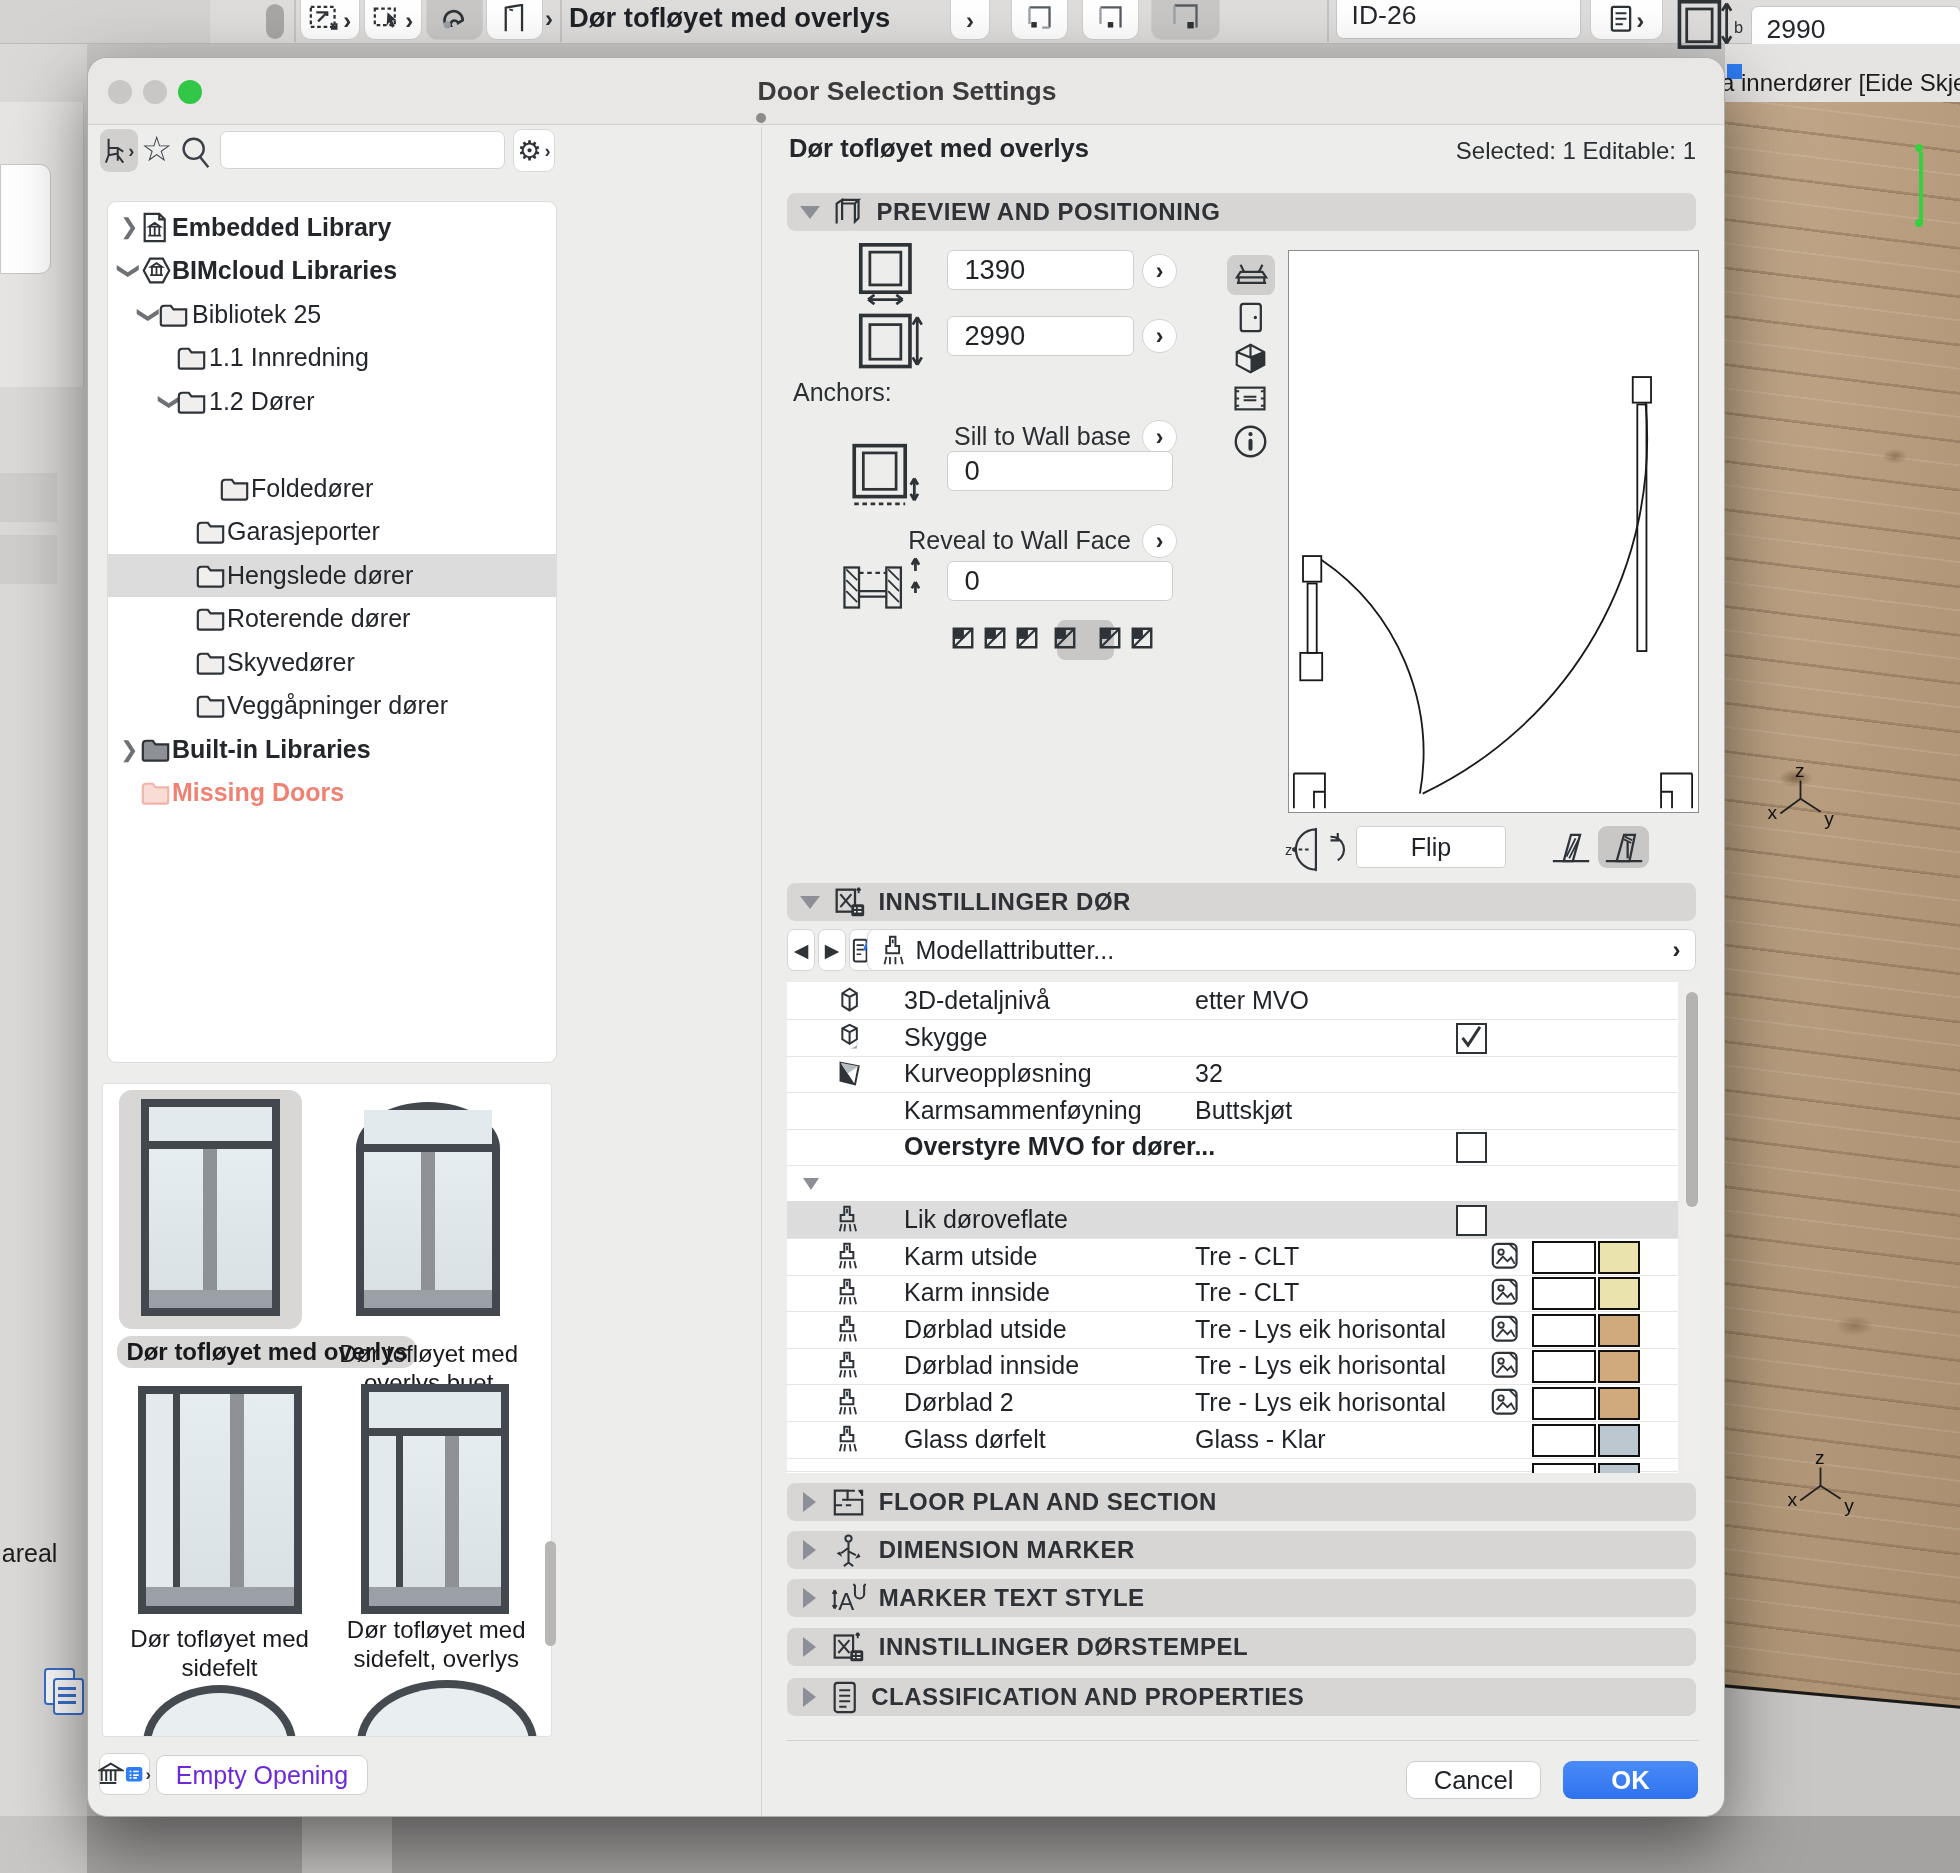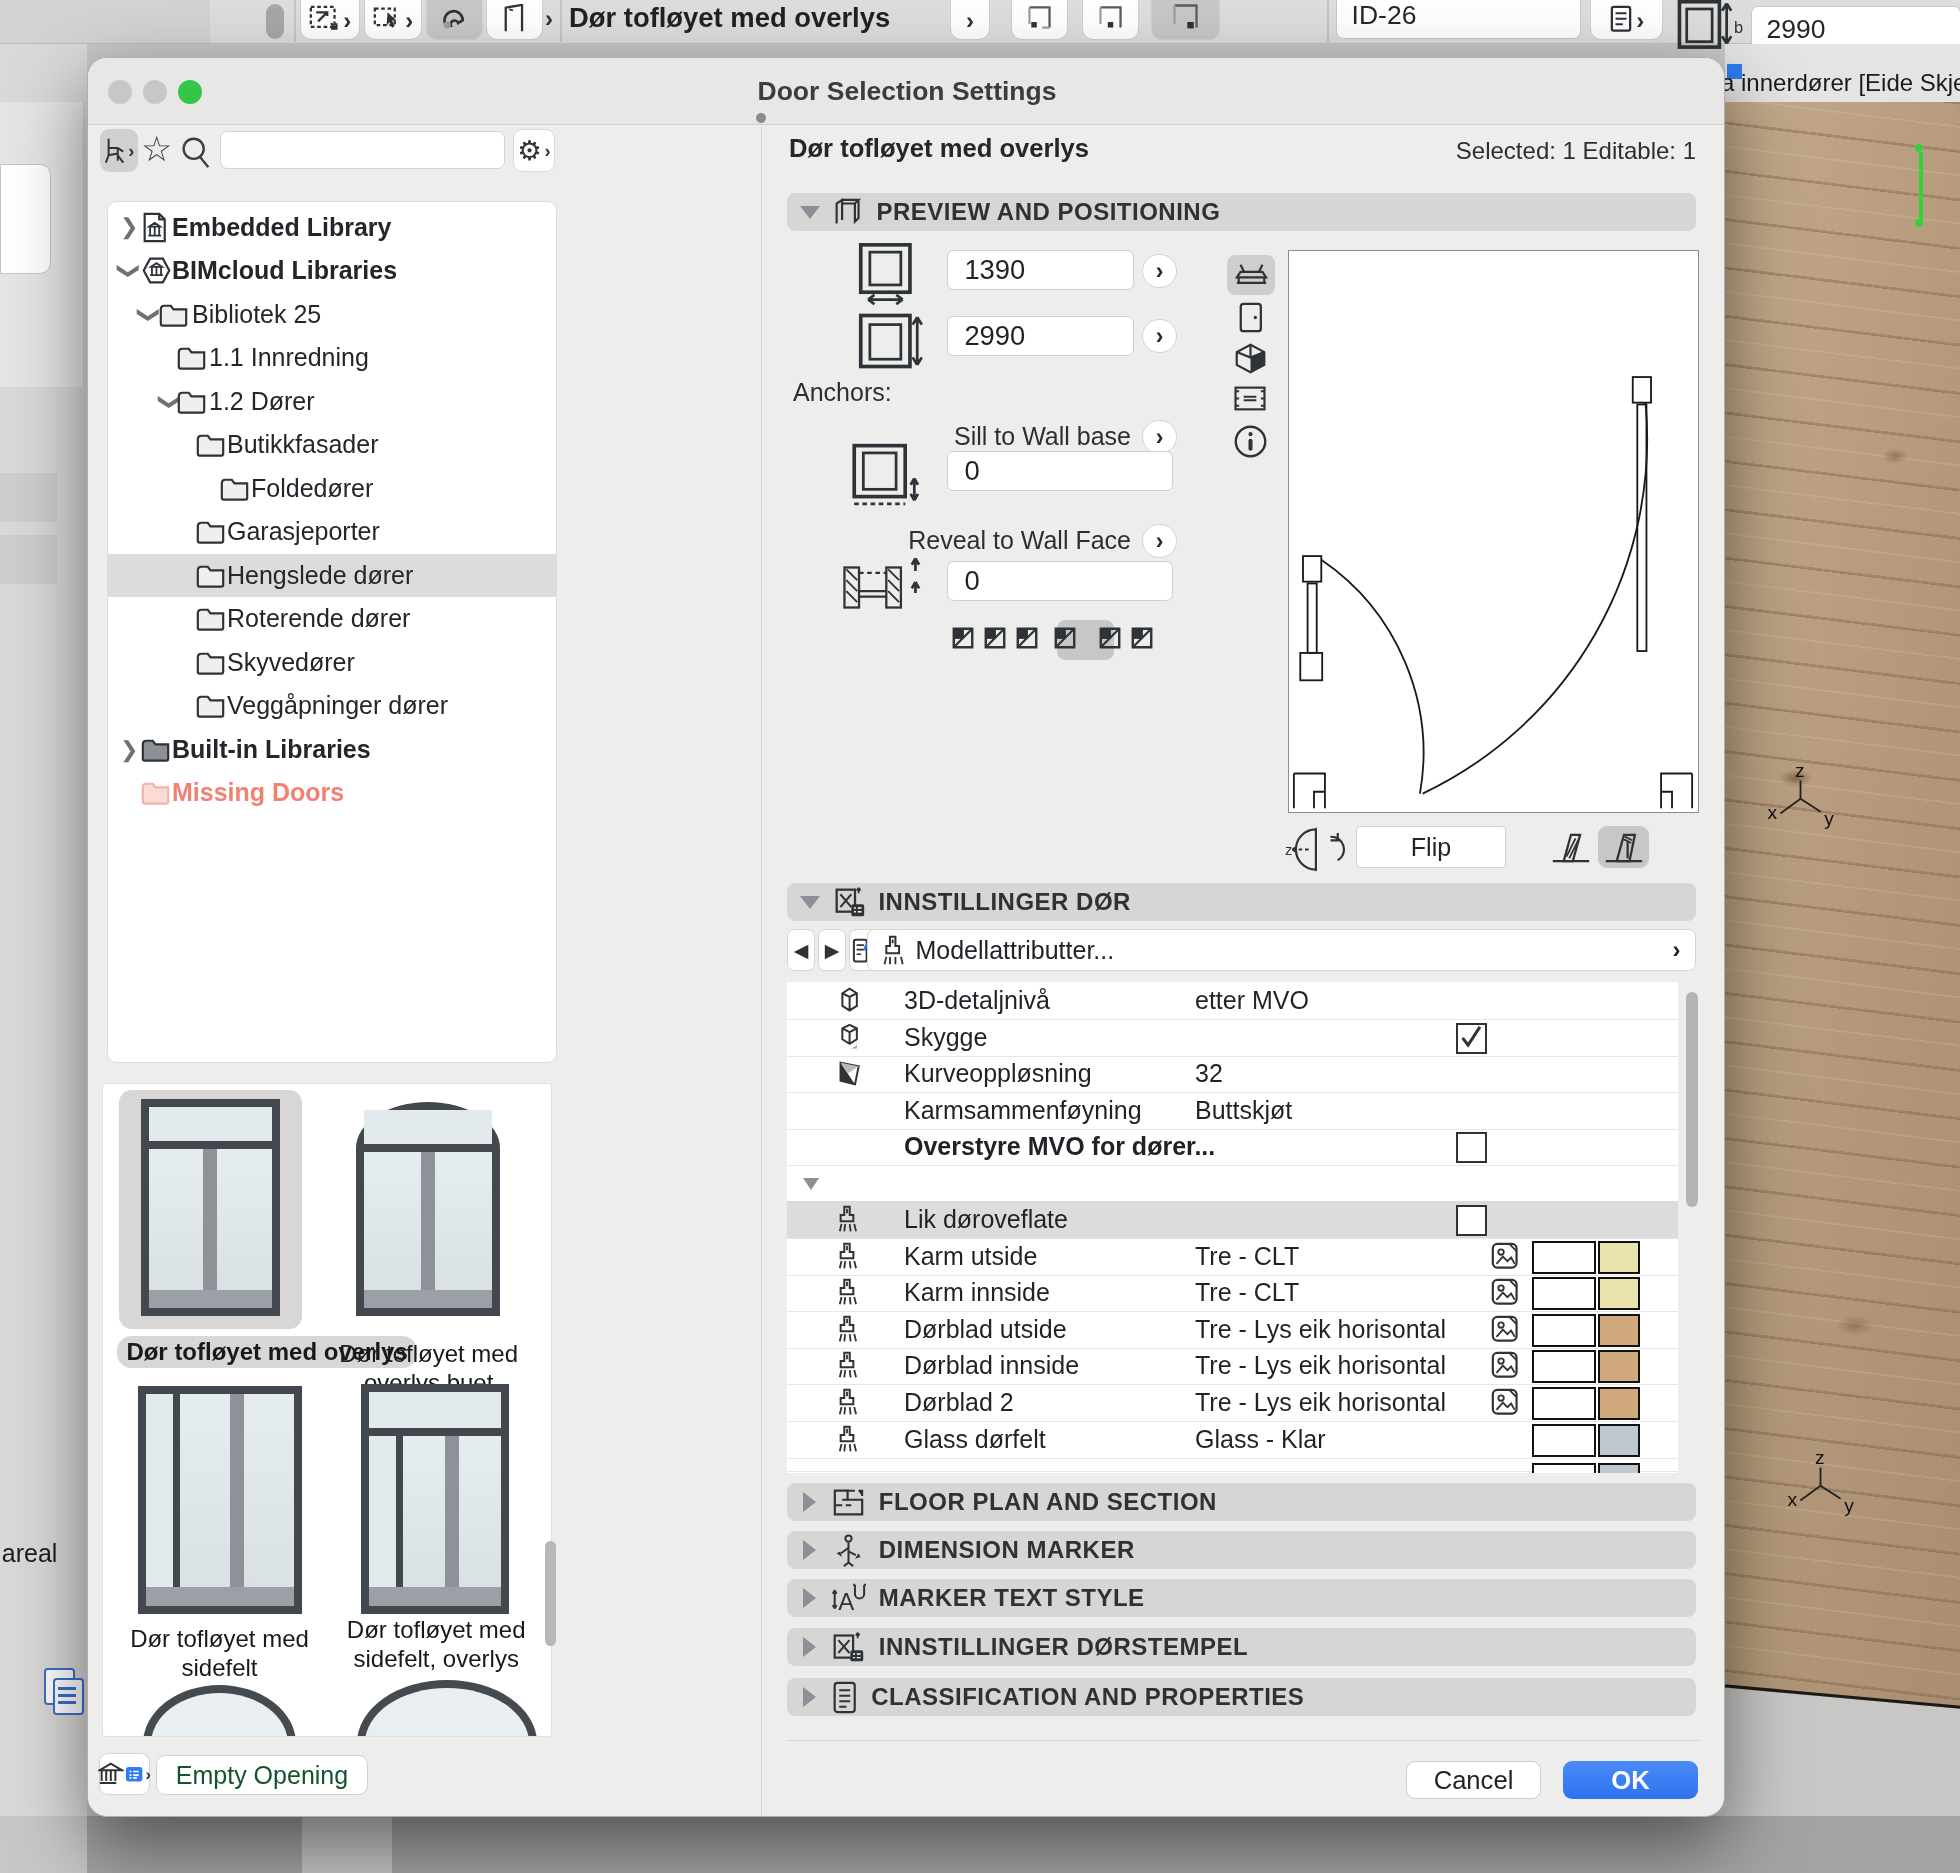--- a/index.html
+++ b/index.html
@@ -82,21 +82,21 @@
   .da .sidep{width:27.4px;background:#e2eaed;border-right:7.3px solid #43474e}
   .da .leaf{flex:1;background:linear-gradient(#e6edf0,#d9e1e5)}
   .da .stile{width:13.7px;background:#8e9298}
   .da .kick{height:9%;background:#9aa0a5}
   .da.buet{border-radius:60% 60% 0 0 / 26% 26% 0 0}
   .arch{position:absolute;border:8.2px solid #454a50;border-bottom:none;background:#e9eef1;
         border-radius:55% 55% 0 0 / 90% 90% 0 0}
   .bl-btn{left:11px;top:1695px;width:51px;height:42px;background:#fff;border:0.9px solid #d6d4d2;border-radius:9.1px;
           display:flex;align-items:center;justify-content:center;gap:1.8px}
   .eo-btn{left:68px;top:1697px;width:212px;height:40px;background:#fff;border:0.9px solid #d2d0ce;border-radius:9.1px;
-          font-size:25px;color:#14532d;display:flex;align-items:center;justify-content:center}
+          font-size:25px;color:#6d28d9;display:flex;align-items:center;justify-content:center}
   .splitter{left:673px;top:69px;width:0.9px;height:1691px;background:#d6d4d2}
   .split-dot{left:668px;top:55px;width:10px;height:10px;border-radius:50%;background:#8d8b89}
 
   
   .rp-title{left:701px;top:76px;font-size:25.6px;font-weight:bold;color:#23272b}
   .rp-selinfo{left:1270px;top:79px;width:338px;text-align:right;font-size:24px;color:#2b2f33}
   .sec-bar{left:699px;width:909px;height:38px;background:#d7d6d5;border-radius:8.2px;
            display:flex;align-items:center}
   .sec-tri{width:0;height:0;border-left:10px solid transparent;border-right:10px solid transparent;
            border-top:13.7px solid #8c9096;margin:0 12.8px 0 12.8px}
@@ -356,28 +356,20 @@
       </div>
       <div class="tree-item" style="top: 178px;">
         <div class="tree-chev" style="left: 53px; transform: rotate(90deg);">❯</div>
         <div class="tree-ico" style="left: 69px;">
           <svg width="29" height="25.6" viewBox="0 0 32 28">
             <path d="M2 8 q0-4 4-4 h7 l3 4 h14 v16 q0 2-2 2 H4 q-2 0-2-2 Z" fill="#f0efee" stroke="#2e3338" stroke-width="2.4"></path>
           </svg>
         </div>
         <div class="tree-label" style="left: 101px;">1.2 Dører</div>
       </div>
-      <div class="tree-item" style="top: 221px;">
-        <div class="tree-ico" style="left: 88px;">
-          <svg width="29" height="25.6" viewBox="0 0 32 28">
-            <path d="M2 8 q0-4 4-4 h7 l3 4 h14 v16 q0 2-2 2 H4 q-2 0-2-2 Z" fill="#f0efee" stroke="#2e3338" stroke-width="2.4"></path>
-          </svg>
-        </div>
-        <div class="tree-label" style="left: 119px;">Butikkfasader</div>
-      </div>
       <div class="tree-item" style="top: 265px; margin-left: 24px;">
         <div class="tree-ico" style="left: 88px;">
           <svg width="29" height="25.6" viewBox="0 0 32 28">
             <path d="M2 8 q0-4 4-4 h7 l3 4 h14 v16 q0 2-2 2 H4 q-2 0-2-2 Z" fill="#f0efee" stroke="#2e3338" stroke-width="2.4"></path>
           </svg>
         </div>
         <div class="tree-label" style="left: 119px;">Foldedører</div>
       </div>
       <div class="tree-item" style="top: 308px;">
         <div class="tree-ico" style="left: 88px;">

